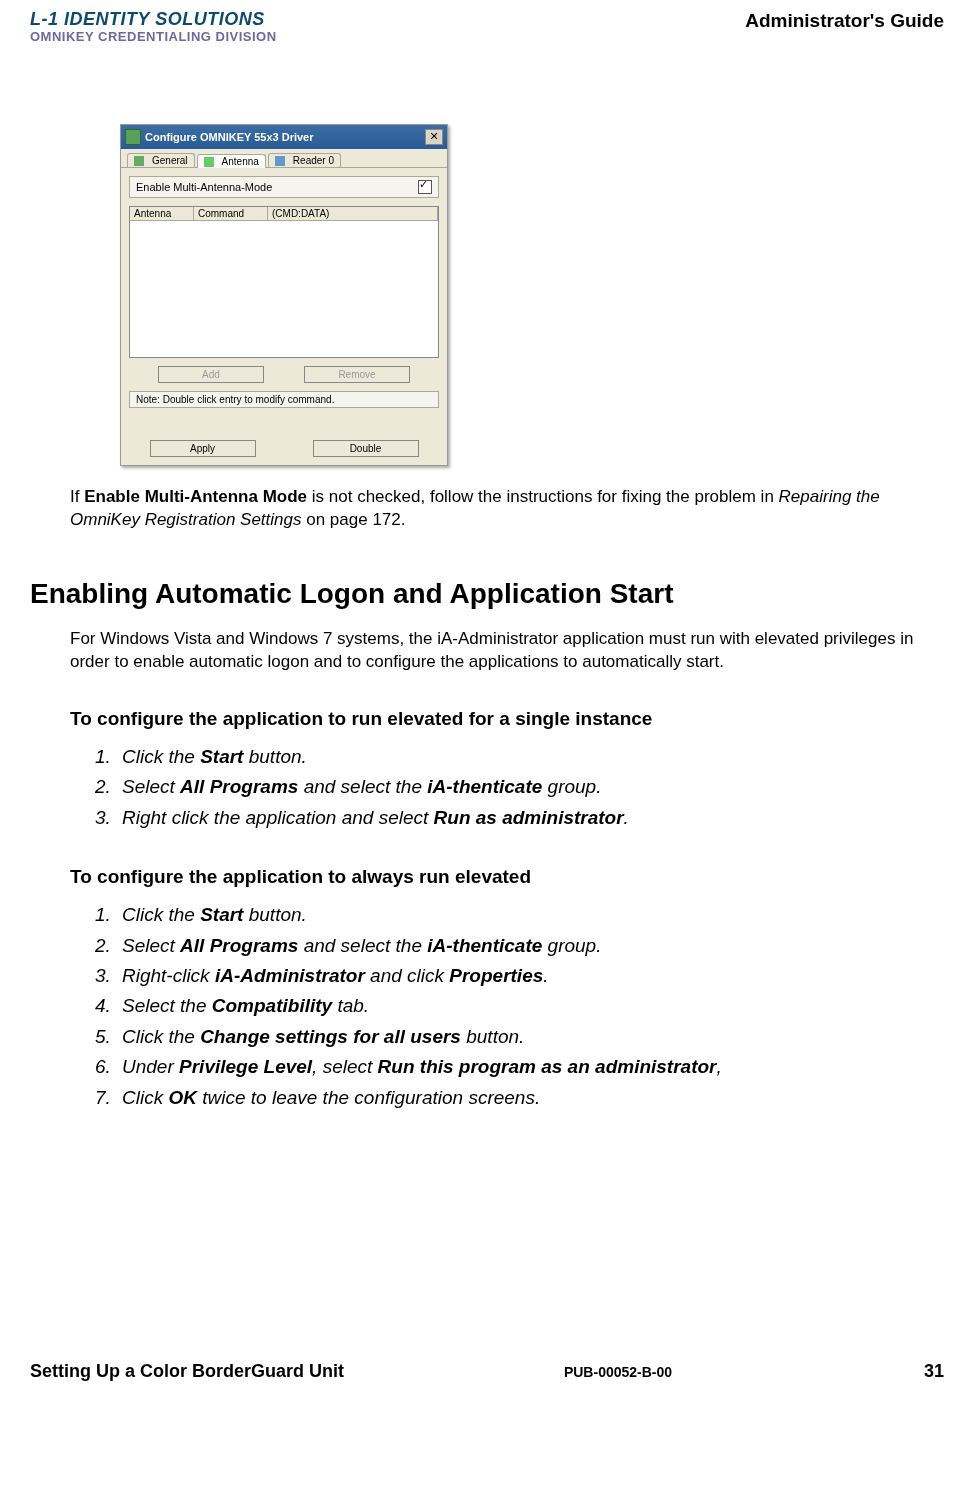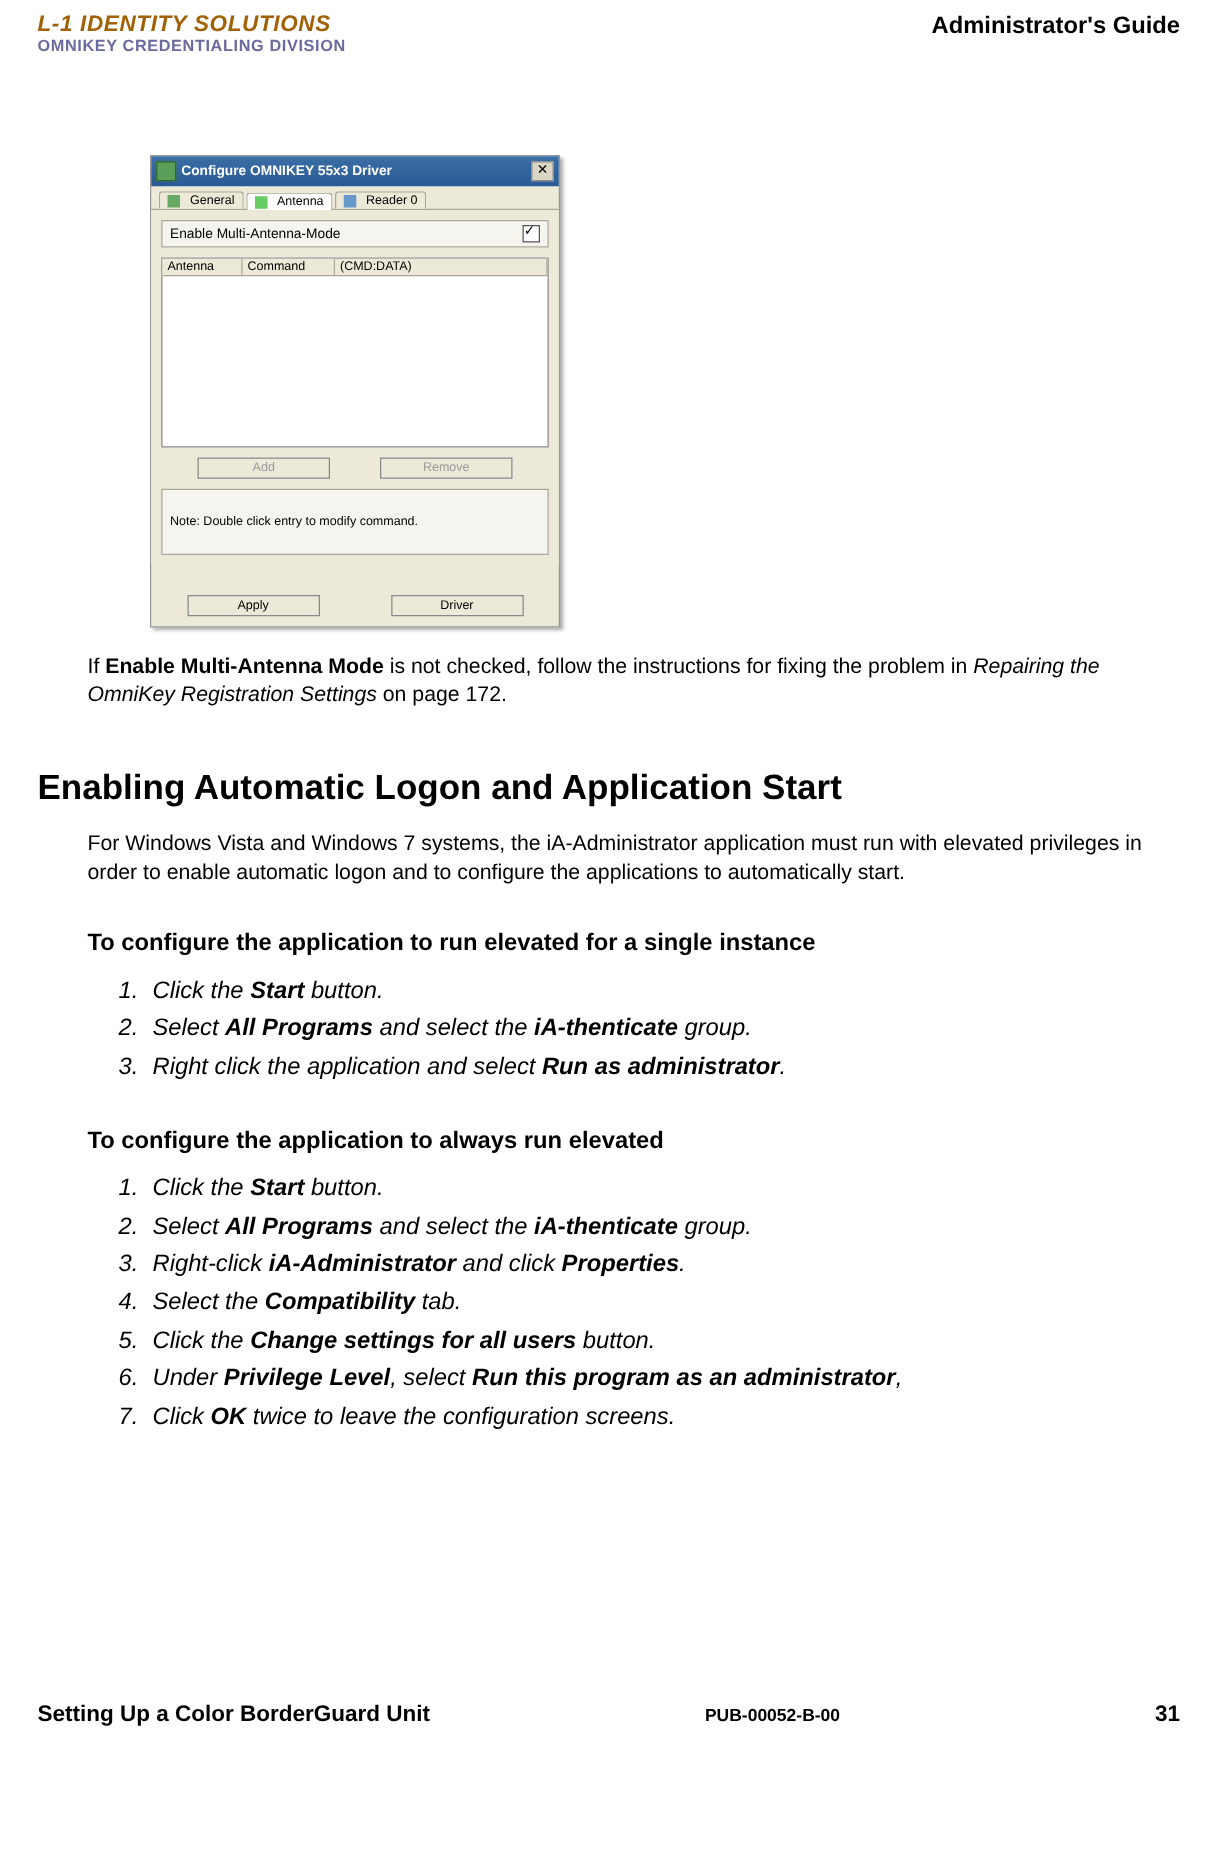--- a/index.html
+++ b/index.html
@@ -20,21 +20,21 @@
     display: flex;
     justify-content: space-between;
     align-items: flex-start;
   }
   .logo-block {
     font-family: Arial, sans-serif;
     font-weight: bold;
     line-height: 1.1;
   }
   .logo-line1 {
-    color: #a16207;
+    color: #0c4a6e;
     font-style: italic;
     font-size: 18px;
     letter-spacing: 0.5px;
   }
   .logo-line2 {
     color: #6a6aa0;
     font-size: 13px;
     letter-spacing: 0.5px;
   }
   .guide-title {
@@ -101,21 +101,21 @@
   .lh { border-right:1px solid #aca899; padding:1px 4px; }
   .lh1{ width:55px;} .lh2{width:65px;} .lh3{flex:1;}
   .btnrow { display:flex; justify-content:center; gap:40px; margin-top:8px; }
   .btnrow2 { display:flex; justify-content:space-around; gap:20px; margin-top:24px; padding:0 10px 8px 10px;}
   .wbtn {
     min-width:80px; text-align:center; padding:2px 12px; background:#ece9d8;
     border:1px solid #888; font-size:10px;
   }
   .wbtn.disabled { color:#9a9a9a; }
   .note {
-    border:1px solid #aca899; background:#f5f4ee; padding:20px 6px; margin-top:8px; font-size:10px;
+    border:1px solid #aca899; background:#f5f4ee; padding:2px 6px; margin-top:8px; font-size:10px;
   }
   .body-indent { margin-left: 40px; margin-right:20px; }
   p.body { font-size:17px; line-height:1.35; margin:14px 0; }
   .italic { font-style: italic; }
   h1.sec {
     font-size: 28px; font-weight:bold; margin:46px 0 18px 0;
   }
   h2.sub {
     font-size: 19px; font-weight:bold; margin:34px 0 12px 0;
   }
@@ -181,21 +181,21 @@
           </div>
         </div>
         <div class="btnrow">
           <div class="wbtn disabled">Add</div>
           <div class="wbtn disabled">Remove</div>
         </div>
         <div class="note">Note: Double click entry to modify command.</div>
       </div>
       <div class="btnrow2">
         <div class="wbtn">Apply</div>
-        <div class="wbtn">Driver</div>
+        <div class="wbtn">Double</div>
       </div>
     </div>
   </div>
 
   <div class="body-indent">
     <p class="body">
       <span>If </span><b>Enable Multi-Antenna Mode</b><span> is not checked, follow the instructions for fixing the problem in </span><span class="italic">Repairing the OmniKey Registration Settings</span><span> on page 172.</span>
     </p>
   </div>
 

